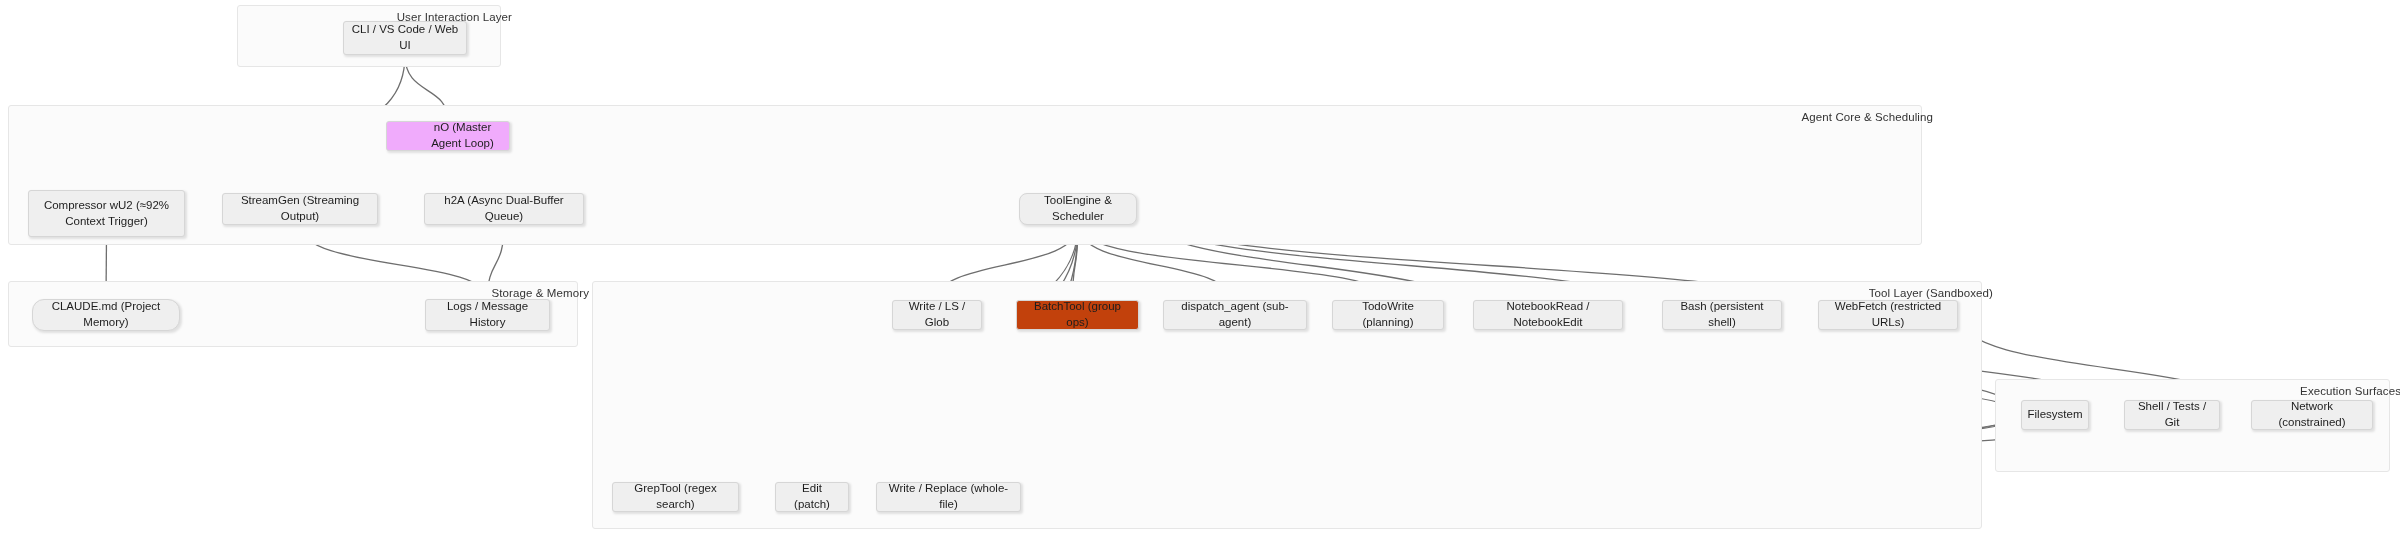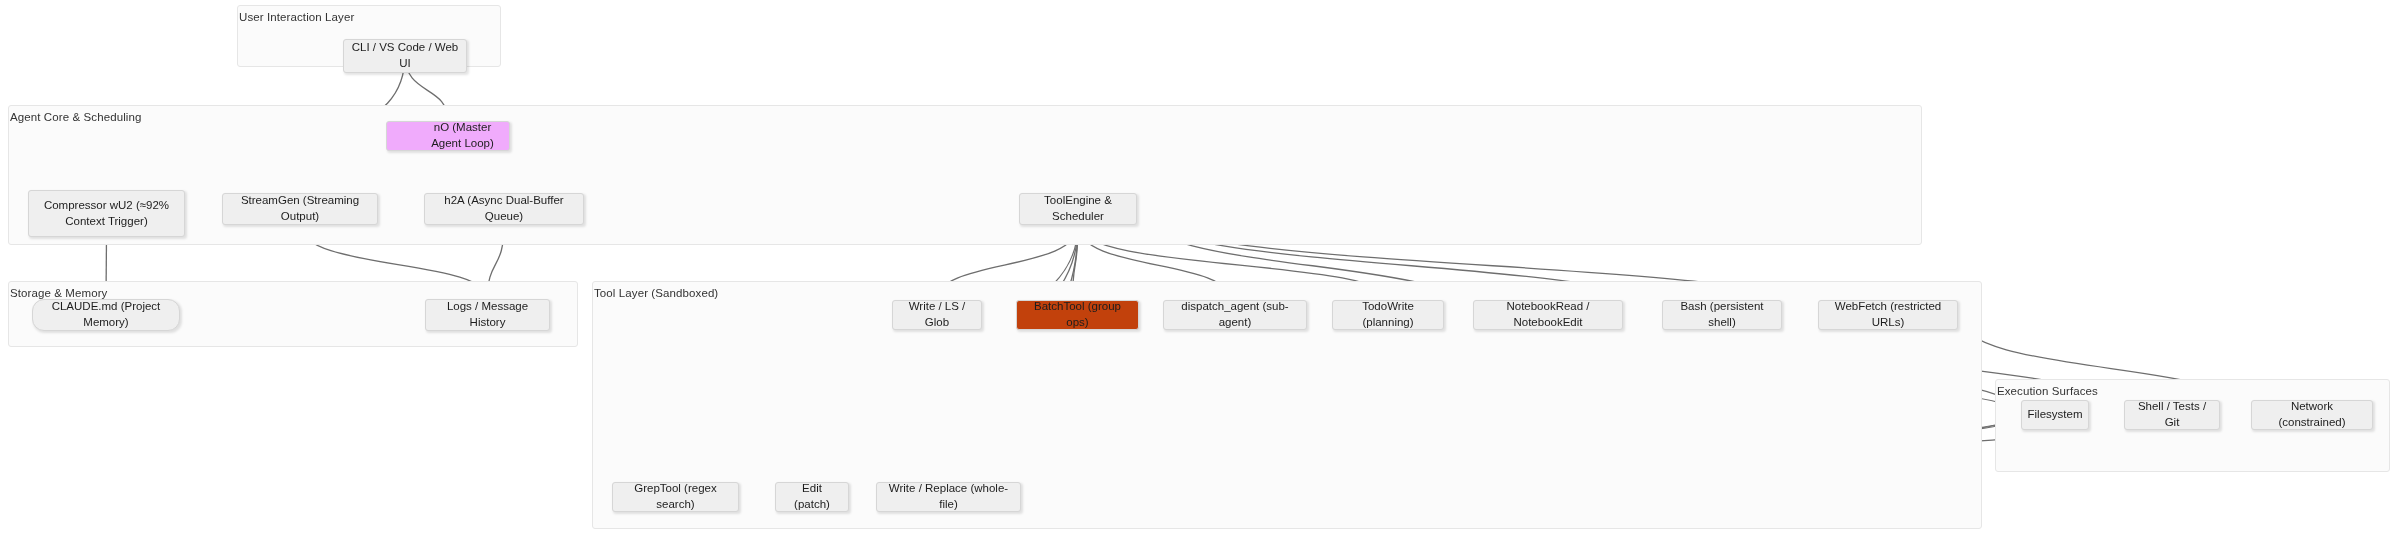--- a/index.html
+++ b/index.html
@@ -1,20 +1,20 @@
 <!DOCTYPE html>
 <html><head>
 <meta charset="utf-8">
 <style>
   html,body{margin:0;padding:0;background:#ffffff;}
   body{font-family:"Liberation Sans", sans-serif;}
   #canvas{position:relative;width:2400px;height:534px;overflow:hidden;background:#ffffff;}
   svg#edges{position:absolute;left:0;top:0;width:2400px;height:534px;pointer-events:none;}
   .cluster{position:absolute;background:#fbfbfb;border:1px solid #e6e6e6;border-radius:3px;box-sizing:border-box;}
-  .cluster-label{position:absolute;top:5px;left:1px;width:100%;text-align:left;font-size:11.5px;color:#333;letter-spacing:.1px;}
+  .cluster-label{position:absolute;top:5px;left:12px;width:100%;text-align:right;font-size:11.5px;color:#333;letter-spacing:.1px;}
   .node{position:absolute;background:#efefef;border:1px solid #d6d6d6;border-radius:3px;box-sizing:border-box;
         display:flex;align-items:center;justify-content:center;text-align:center;
         font-size:11.5px;color:#1d1d1d;line-height:1.35;padding:3px 7px;
         box-shadow:1.5px 1.5px 2.5px rgba(0,0,0,.11);}
 </style>
 </head>
 <body>
 
 <div id="canvas">
   <svg id="edges">
@@ -71,36 +71,36 @@
         <div class="cluster-label">Storage &amp; Memory</div>
       </div>
       <div class="cluster" style="left: 592px; top: 281px; width: 1390px; height: 248px; background: rgb(251, 251, 251); border-color: rgb(230, 230, 230);">
         <div class="cluster-label">Tool Layer (Sandboxed)</div>
       </div>
       <div class="cluster" style="left: 1995px; top: 379px; width: 395px; height: 93px; background: rgb(251, 251, 251); border-color: rgb(230, 230, 230);">
         <div class="cluster-label">Execution Surfaces</div>
       </div>
     </div>
   <div id="node-layer">
-      <div class="node" style="left: 343px; top: 21px; width: 124px; height: 34px; background: rgb(239, 239, 239); border-color: rgb(214, 214, 214); margin-top: 18px;">
+      <div class="node" style="left: 343px; top: 21px; width: 124px; height: 34px; background: rgb(239, 239, 239); border-color: rgb(214, 214, 214);">
         <span>CLI / VS Code / Web UI</span>
       </div>
       <div class="node" style="left: 386px; top: 121px; width: 124px; height: 30px; background: #f0abfc; border-color: rgb(214, 214, 214); padding-left: 36px;">
         <span>nO (Master Agent Loop)</span>
       </div>
       <div class="node" style="left: 28px; top: 190px; width: 157px; height: 47px; background: rgb(239, 239, 239); border-color: rgb(214, 214, 214);">
         <span>Compressor wU2 (≈92% Context Trigger)</span>
       </div>
       <div class="node" style="left: 222px; top: 193px; width: 156px; height: 32px; background: rgb(239, 239, 239); border-color: rgb(214, 214, 214);">
         <span>StreamGen (Streaming Output)</span>
       </div>
       <div class="node" style="left: 424px; top: 193px; width: 160px; height: 32px; background: rgb(239, 239, 239); border-color: rgb(214, 214, 214);">
         <span>h2A (Async Dual-Buffer Queue)</span>
       </div>
-      <div class="node" style="left: 1019px; top: 193px; width: 118px; height: 32px; background: rgb(239, 239, 239); border-color: rgb(214, 214, 214);">
+      <div class="node" style="left: 1019px; top: 193px; width: 118px; height: 32px; background: rgb(239, 239, 239); border-color: rgb(214, 214, 214); border-radius: 8px;">
         <span>ToolEngine &amp; Scheduler</span>
       </div>
       <div class="node" style="left: 32px; top: 299px; width: 148px; height: 32px; background: rgb(239, 239, 239); border-color: rgb(214, 214, 214); border-radius: 12px;">
         <span>CLAUDE.md (Project Memory)</span>
       </div>
       <div class="node" style="left: 425px; top: 299px; width: 125px; height: 32px; background: rgb(239, 239, 239); border-color: rgb(214, 214, 214);">
         <span>Logs / Message History</span>
       </div>
       <div class="node" style="left: 892px; top: 300px; width: 90px; height: 30px; background: rgb(239, 239, 239); border-color: rgb(214, 214, 214);">
         <span>Write / LS / Glob</span>

